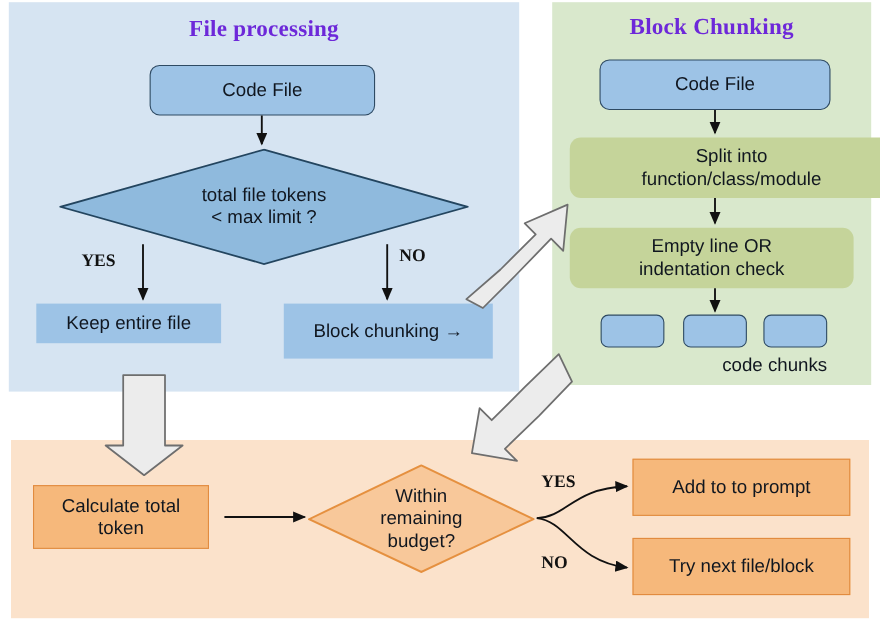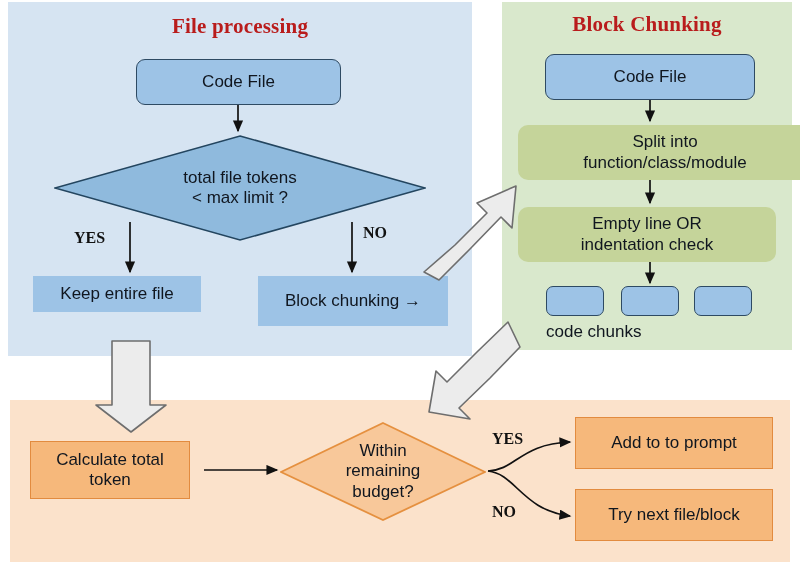--- a/index.html
+++ b/index.html
@@ -33,21 +33,21 @@
     left: 10px; top: 400px; width: 780px; height: 162px;
     background: #FBE2CB;
   }
   .panel-title {
     position: absolute;
     width: 100%;
     text-align: center;
     font-family: "Liberation Serif", serif;
     font-weight: bold;
     font-size: 21px;
-    color: #b91c1c;
+    color: #6d28d9;
     letter-spacing: .2px;
   }
   #title-file { top: 12px; }
   #title-block { top: 10px; }
 
   .node {
     position: absolute;
     box-sizing: border-box;
     display: flex;
     align-items: center;
@@ -99,21 +99,21 @@
 
   .edge-label {
     position: absolute;
     font-family: "Liberation Serif", serif;
     font-weight: bold;
     font-size: 16px;
     color: #111111;
   }
   .caption {
     position: absolute;
-    text-align: left;
+    text-align: right;
     font-size: 17px;
     color: #10161f;
   }
   svg.overlay {
     position: absolute;
     left: 0; top: 0;
     width: 800px;
     height: 566px;
     pointer-events: none;
   }

